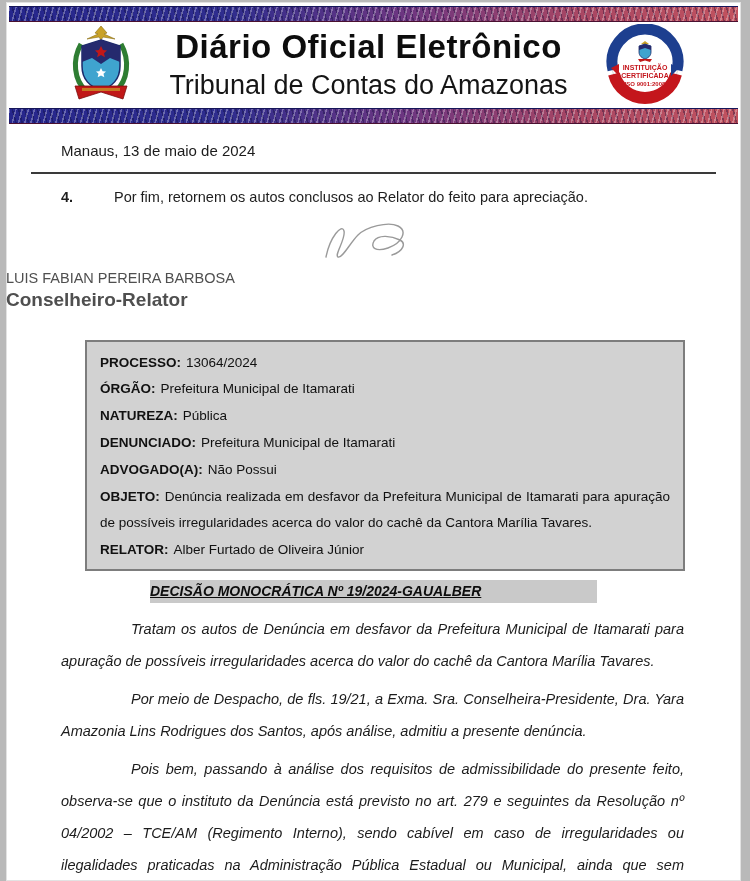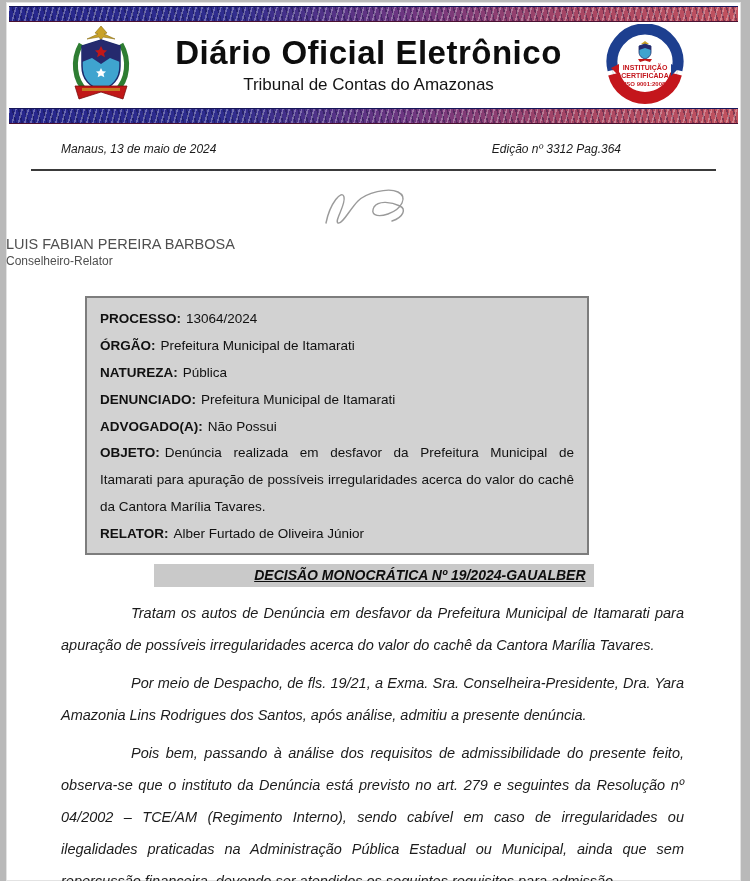--- a/index.html
+++ b/index.html
@@ -22,50 +22,50 @@
       linear-gradient(90deg,#26268c 0%,#2f2d8e 30%,#6f3680 55%,#a84663 78%,#c2525e 100%);
     border-top:1px solid #16165a;border-bottom:1px solid #4a1030;
   }
   .strip-top{margin-top:4px;}
   
   .header-band{
     display:flex;align-items:center;height:86px;padding:0 56px 0 64px;
   }
   .header-center{flex:1;text-align:center;}
   .doc-title{font-size:33px;font-weight:bold;letter-spacing:.5px;line-height:1.1;color:#0d0d0d;}
-  .doc-subtitle{font-size:17px;margin-top:4px;color:#151515;}
+  .doc-subtitle{font-size:27px;margin-top:4px;color:#151515;}
   .logo-svg,.badge-svg{display:block;}
   
   .meta-bar{
     display:flex;justify-content:space-between;
-    margin:18px 120px 0 55px;font-size:12px;color:#1c1c1c;font-style:italic;
+    margin:18px 88px 0 55px;font-size:15px;color:#1c1c1c;
   }
   .rule{border:none;border-top:2px solid #3a3a3a;margin:13px 25px 0 25px;}
   
   .p-item4{margin:15px 57px 0 55px;font-size:14.5px;}
   .item4-num{display:inline-block;width:53px;font-weight:bold;}
   .p-gabinete{margin:21px 57px 0 55px;font-size:14.5px;line-height:1.95;text-align:justify;}
   .p-gabinete b{letter-spacing:.1px;}
   
   .signature-block{margin-top:14px;text-align:left;color:#4f4f4f;}
   .signature-svg{display:block;margin:0 auto;}
   .signature-name{font-size:14.5px;line-height:1.3;}
-  .signature-role{font-size:12px;line-height:1.3;}
+  .signature-role{font-size:19px;line-height:1.3;font-weight:bold;}
   
   .process-box{
-    box-sizing:border-box;margin:27px 0 0 79px;width:504px;
+    box-sizing:border-box;margin:27px 0 0 79px;width:600px;
     background:#d2d2d2;border:2px solid #7d7d7d;
     padding:8px 13px 5px 13px;font-size:13.5px;line-height:26.8px;color:#111;
   }
   .pb-row .pb-label{font-weight:bold;margin-right:5px;}
   .pb-justify{text-align:justify;}
   
   .decision-bar{
     width:432px;margin:9px auto 0 auto;background:#c9c9c9;
-    text-align:right;padding:2px 8px 3px 0;
+    text-align:left;padding:2px 15px 3px 0;
   }
   .decision-bar span{
     font-size:14px;font-weight:bold;font-style:italic;text-decoration:underline;color:#0d0d0d;
   }
   
   .body-copy{margin:10px 57px 0 55px;font-size:14.5px;line-height:32px;color:#1c1c1c;}
   .body-copy p{margin:0 0 6px 0;text-align:justify;text-indent:70px;font-style:italic;}
 </style>
 </head>
 <body>
@@ -111,25 +111,27 @@
       <text x="40" y="46" text-anchor="middle" font-size="7" font-weight="bold" fill="#c4161c" font-family="Liberation Sans, sans-serif">INSTITUIÇÃO</text>
       <text x="40" y="54" text-anchor="middle" font-size="7" font-weight="bold" fill="#c4161c" font-family="Liberation Sans, sans-serif">CERTIFICADA</text>
       <text x="40" y="62" text-anchor="middle" font-size="6" font-weight="bold" fill="#c4161c" font-family="Liberation Sans, sans-serif">ISO 9001:2008</text>
     </svg>
   </div>
 
   <div class="chevron-strip"></div>
 
   <div class="meta-bar">
     <span>Manaus, 13 de maio de 2024</span>
-    <span>Edição nº 3312 Pag.364</span>
   </div>
 
   <hr class="rule">
 
+  <div class="p-item4">
+    <span class="item4-num">4.</span><span>Por fim, retornem os autos conclusos ao Relator do feito para apreciação.</span>
+  </div>
 
 
   <div class="signature-block">
     <svg class="signature-svg" width="120" height="50" viewBox="0 0 120 50">
       <path d="M12 38 C16 18 28 4 30 12 C32 20 20 36 24 38 C28 40 36 24 44 16 C52 8 74 2 84 7 C94 12 88 24 74 29 C62 33 56 29 60 22 C64 16 76 16 86 21 C92 24 90 32 78 36" fill="none" stroke="#9a9a9a" stroke-width="1.4" stroke-linecap="round"></path>
     </svg>
     <div class="signature-name">LUIS FABIAN PEREIRA BARBOSA</div>
     <div class="signature-role">Conselheiro-Relator</div>
   </div>
 

